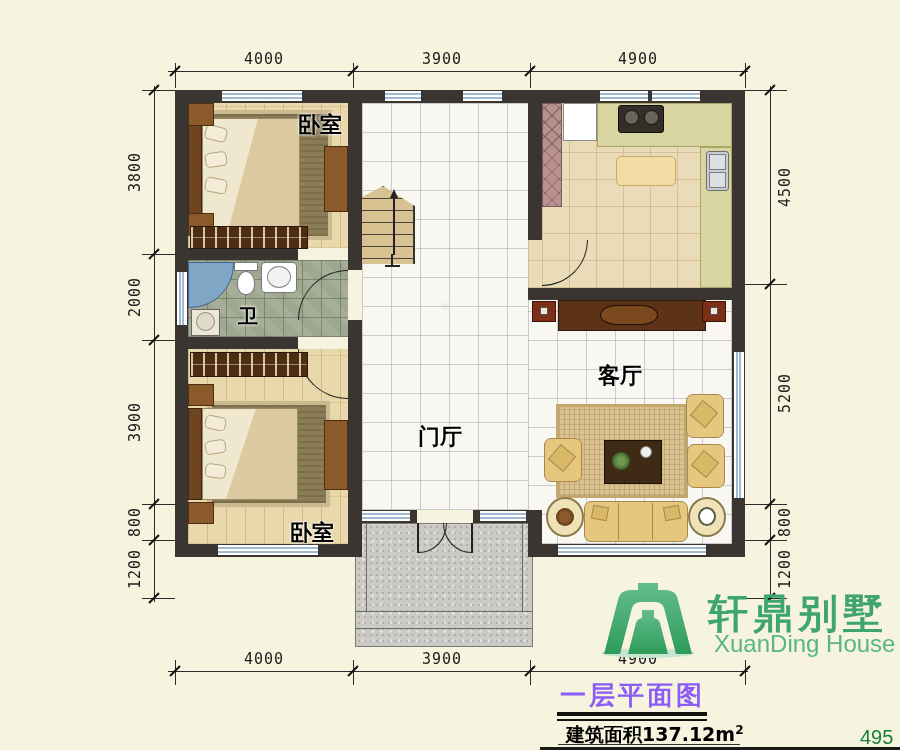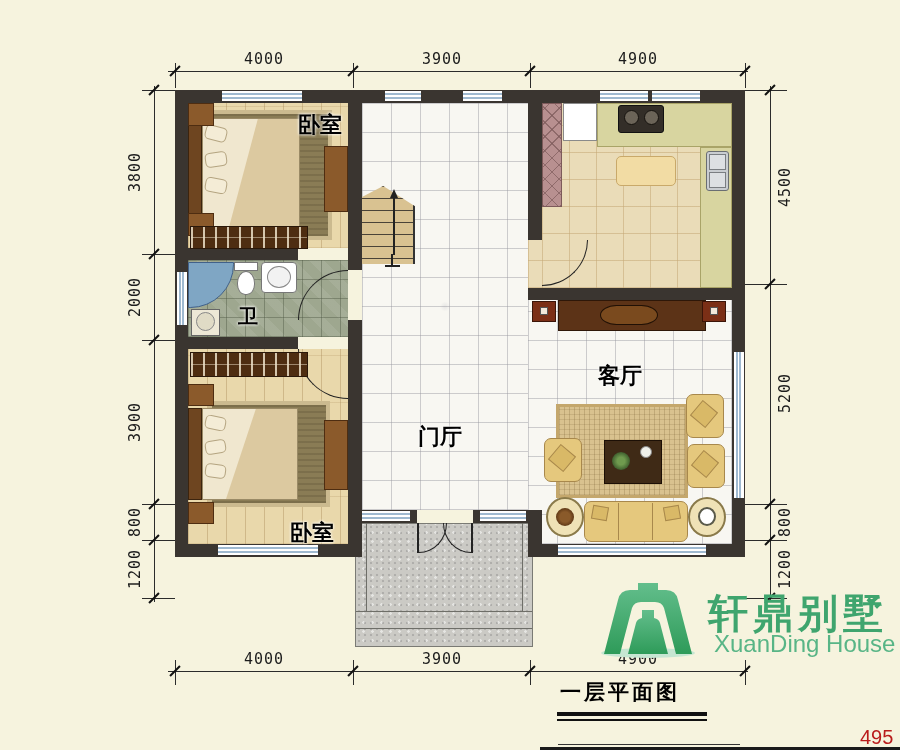--- a/index.html
+++ b/index.html
@@ -47,21 +47,21 @@
     linear-gradient(0deg,transparent 0 46%,rgba(236,224,200,.5) 46% 54%,transparent 54%);
     border:1px solid #2a180a}
   .brown-box{background:#8B5A2B;border:1px solid #4e2d11}
   .rug{background-color:#8A7C55;border:4px solid #CBBA8F;background-image:repeating-linear-gradient(0deg,rgba(60,50,30,.18) 0 2px,transparent 2px 6px)}
   .rug-living{background-color:#D9C28F;border:3px solid #C4A76C;background-image:
      repeating-linear-gradient(90deg,rgba(120,95,50,.25) 0 1px,transparent 1px 5px),
      repeating-linear-gradient(0deg,rgba(120,95,50,.18) 0 1px,transparent 1px 5px)}
   .seat{background:#E5C87D;border:1.5px solid #A8884C;border-radius:7px}
   .cushion{background:#D9B967;border:1px solid #A8884C}
   .counter{background:#D8D5A0;border:1px solid #A9A468}
-  .titleblock-title{font-size:21px;font-weight:bold;color:#000000;letter-spacing:3px;white-space:nowrap;
+  .titleblock-title{font-size:26px;font-weight:bold;color:#8b5cf6;letter-spacing:3px;white-space:nowrap;
     font-family:"DejaVu Sans","Liberation Sans",sans-serif}
   .logo-cn{font-size:40px;font-weight:bold;color:#3FA56E;letter-spacing:5px;white-space:nowrap;
     font-family:"DejaVu Sans","Liberation Sans",sans-serif}
   .logo-en{font-size:24px;color:#58B586;white-space:nowrap;font-family:"Liberation Sans",sans-serif}
 </style>
 </head>
 <body>
 
 <div id="root">
 
@@ -280,17 +280,20 @@
       <path d="M6 72 L20 18 Q22 8 32 8 L40 8 L40 1 L60 1 L60 8 L68 8 Q78 8 80 18 L94 72 L78 72 L66 26 Q64 20 57 20 L43 20 Q36 20 34 26 L22 72 Z" fill="url(#lg)"></path>
       <path d="M30 72 L38 41 Q39 37 44 36 L44 28 L56 28 L56 36 Q61 37 62 41 L70 72 Z" fill="url(#lg)"></path>
     </svg>
     <div class="abs logo-cn" style="left:110px;top:6px">轩鼎别墅</div>
     <div class="abs logo-en" style="left:116px;top:50px">XuanDing House</div>
   </div>
 
   <div class="abs titleblock-title" style="left:560px;top:678px">一层平面图</div>
   <div class="abs" style="left:557px;top:712px;width:150px;height:4px;background:#111"></div>
   <div class="abs" style="left:557px;top:719px;width:150px;height:2px;background:#111"></div>
+  <div class="abs" style="left:566px;top:722px;font-size:19px;font-weight:bold;color:#000;white-space:nowrap;font-family:'DejaVu Sans','Liberation Sans',sans-serif">
+    <span>建筑面积137.12m</span><sup style="font-size:12px">2</sup>
+  </div>
   <div class="abs" style="left:558px;top:744px;width:182px;height:1px;background:#333"></div>
-  <div class="abs" style="left:860px;top:726px;font-size:20px;color:#b91c1c;font-family:'Liberation Sans',sans-serif">495</div>
+  <div class="abs" style="left:860px;top:726px;font-size:20px;color:#15803d;font-family:'Liberation Sans',sans-serif">495</div>
   <div class="abs" style="left:540px;top:747px;width:360px;height:3px;background:#1a1a1a"></div>
 
 </div>
 
 </body></html>

